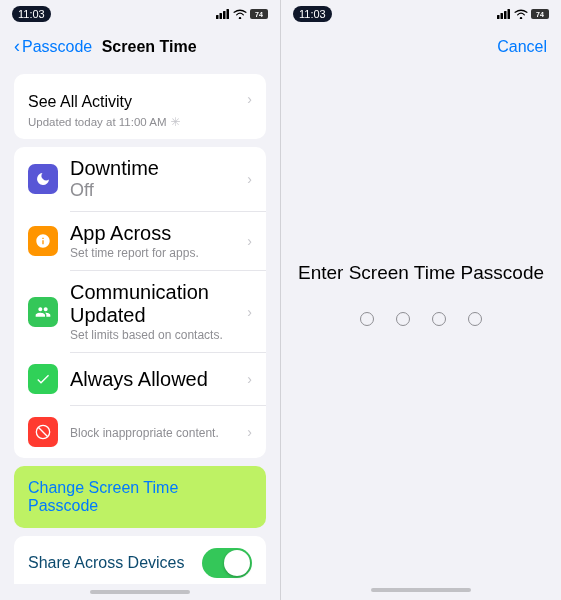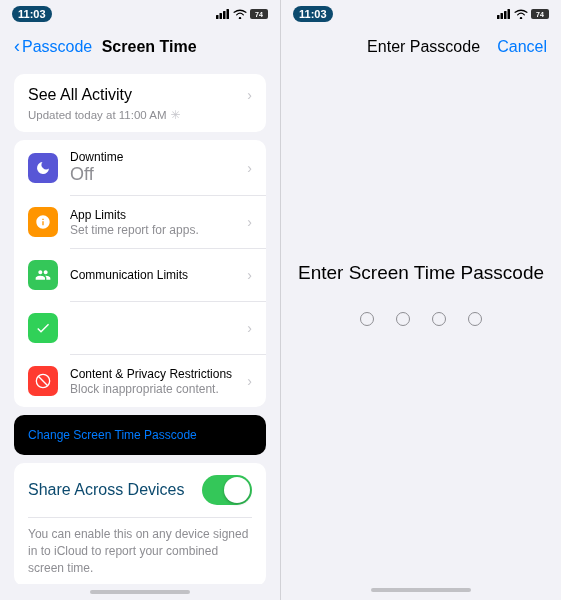--- a/index.html
+++ b/index.html
@@ -24,24 +24,24 @@
     }
 
     .status-bar {
       display: flex;
       align-items: center;
       justify-content: space-between;
       padding: 4px 12px 2px;
       height: 26px;
     }
     .status-time {
-      background: #0c4a6e;
+      background: #0f172a;
       color: white;
       font-size: 11px;
-      font-weight: 700;
+      font-weight: 400;
       border-radius: 8px;
       padding: 2px 6px;
     }
     .status-icons {
       display: flex;
       align-items: center;
       gap: 3px;
       font-size: 10px;
       color: #000;
     }
@@ -100,20 +100,21 @@
     .activity-row {
       display: flex;
       align-items: center;
       justify-content: space-between;
       padding: 12px 14px 4px;
     }
     .activity-title {
       font-size: 16px;
       font-weight: 400;
       color: #000;
+      margin-top: 7px;
     }
     .chevron-right {
       color: #c7c7cc;
       font-size: 14px;
     }
     .activity-subtitle {
       font-size: 11.5px;
       color: #8e8e93;
       padding: 0 14px 10px;
       display: flex;
@@ -157,21 +158,21 @@
     .icon-purple { background: #5856d6; }
     .icon-orange { background: #ff9500; }
     .icon-green-dark { background: #34c759; }
     .icon-green { background: #30d158; }
     .icon-red { background: #ff3b30; }
 
     .menu-content {
       flex: 1;
     }
     .menu-label {
-      font-size: 12px;
+      font-size: 20px;
       color: #000;
     }
     .menu-sub {
       font-size: 12px;
       color: #8e8e93;
       margin-top: 1px;
     }
     .menu-right {
       display: flex;
       align-items: center;
@@ -179,25 +180,25 @@
     }
     .menu-value {
       font-size: 15px;
       color: #8e8e93;
     }
 
     .passcode-section {
       margin: 8px 14px;
     }
     .passcode-link {
-      background: #000000;
+      background: #bef264;
       border-radius: 10px;
       padding: 13px 14px;
       color: #007aff;
-      font-size: 12px;
+      font-size: 16px;
     }
 
     .share-section {
       background: white;
       border-radius: 10px;
       margin: 8px 14px;
       padding: 0 14px;
     }
     .share-row {
       display: flex;
@@ -382,61 +383,62 @@
       </div>
       <div class="divider"></div>
 
       <div class="menu-item">
         <div class="menu-icon icon-orange">
           <svg width="16" height="16" viewBox="0 0 24 24" fill="white">
               <path d="M12 2C6.48 2 2 6.48 2 12s4.48 10 10 10 10-4.48 10-10S17.52 2 12 2zm1 15h-2v-6h2v6zm0-8h-2V7h2v2z"></path>
             </svg>
         </div>
         <div class="menu-content">
-          <div class="menu-label">App Limits</div>
+          <div class="menu-label">App Across</div>
           <div class="menu-sub">Set time report for apps.</div>
         </div>
         <span class="chevron-right">›</span>
       </div>
       <div class="divider"></div>
 
       <div class="menu-item">
         <div class="menu-icon icon-green-dark">
           <svg width="16" height="16" viewBox="0 0 24 24" fill="white">
               <path d="M16 11c1.66 0 2.99-1.34 2.99-3S17.66 5 16 5c-1.66 0-3 1.34-3 3s1.34 3 3 3zm-8 0c1.66 0 2.99-1.34 2.99-3S9.66 5 8 5C6.34 5 5 6.34 5 8s1.34 3 3 3zm0 2c-2.33 0-7 1.17-7 3.5V19h14v-2.5c0-2.33-4.67-3.5-7-3.5zm8 0c-.29 0-.62.02-.97.05 1.16.84 1.97 1.97 1.97 3.45V19h6v-2.5c0-2.33-4.67-3.5-7-3.5z"></path>
             </svg>
         </div>
         <div class="menu-content">
-          <div class="menu-label">Communication Limits</div>
+          <div class="menu-label">Communication Updated</div>
+          <div class="menu-sub">Set limits based on contacts.</div>
         </div>
         <span class="chevron-right">›</span>
       </div>
       <div class="divider"></div>
 
       <div class="menu-item">
         <div class="menu-icon icon-green">
           <svg width="16" height="16" viewBox="0 0 24 24" fill="white">
               <path d="M9 16.17L4.83 12l-1.42 1.41L9 19 21 7l-1.41-1.41L9 16.17z"></path>
             </svg>
         </div>
         <div class="menu-content">
+          <div class="menu-label">Always Allowed</div>
         </div>
         <span class="chevron-right">›</span>
       </div>
       <div class="divider"></div>
 
       <div class="menu-item">
         <div class="menu-icon icon-red">
           <svg width="16" height="16" viewBox="0 0 24 24" fill="white">
               <circle cx="12" cy="12" r="10" fill="none" stroke="white" stroke-width="2"></circle>
               <path d="M4.93 4.93l14.14 14.14" stroke="white" stroke-width="2"></path>
             </svg>
         </div>
         <div class="menu-content">
-          <div class="menu-label">Content &amp; Privacy Restrictions</div>
           <div class="menu-sub">Block inappropriate content.</div>
         </div>
         <span class="chevron-right">›</span>
       </div>
     </div>
 
     <div class="passcode-section">
       <div class="passcode-link">Change Screen Time Passcode</div>
     </div>
 
@@ -473,21 +475,20 @@
         <path d="M1 4 Q8 -1 15 4" stroke="#000" stroke-width="1.5" fill="none" stroke-linecap="round"></path>
       </svg>
       <div class="battery-icon">
         <span>74</span>
       </div>
     </div>
   </div>
 
   <div class="right-nav-bar">
     <span style="width:55px"></span>
-    <span class="right-nav-title">Enter Passcode</span>
     <span class="right-nav-cancel">Cancel</span>
   </div>
 
   <div class="passcode-body">
     <div class="passcode-prompt">Enter Screen Time Passcode</div>
     <div class="passcode-dots">
       <div class="passcode-dot"></div>
       <div class="passcode-dot"></div>
       <div class="passcode-dot"></div>
       <div class="passcode-dot"></div>

